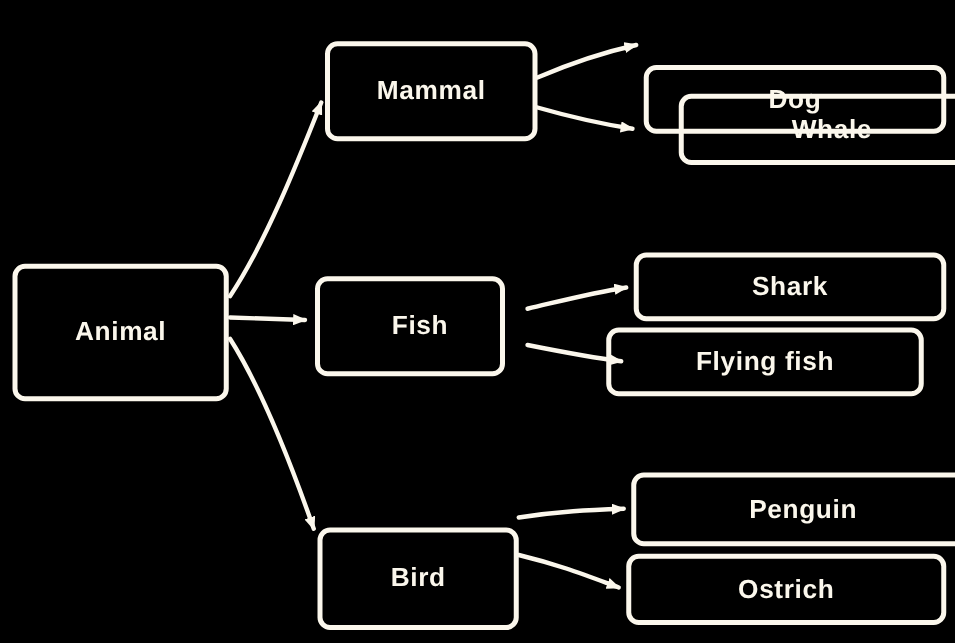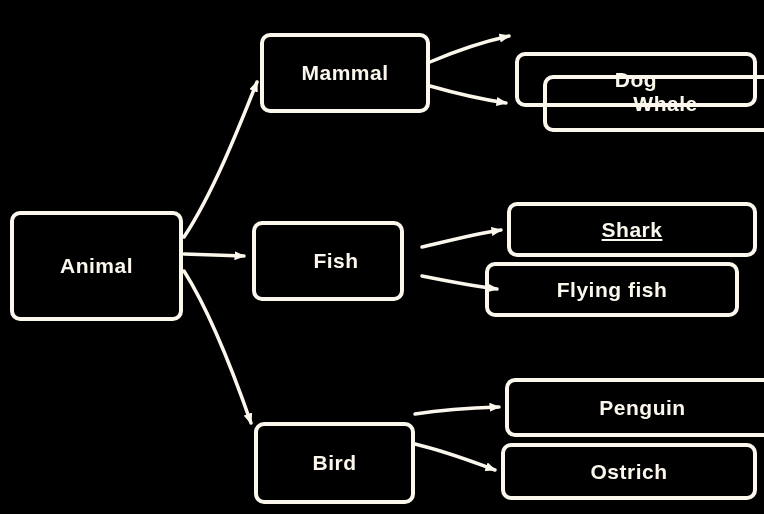--- a/index.html
+++ b/index.html
@@ -29,21 +29,21 @@
     letter-spacing:0.5px;
     text-align:center;
   }
   
   .n-animal      {left:10px;  top:211px; width:173px; height:110px;}
   .n-mammal      {left:260px; top:33px;  width:170px; height:80px;}
   .n-fish        {left:252px; top:221px; width:152px; height:80px;padding-left:16px;}
   .n-bird        {left:254px; top:388px; width:161px; height:82px;margin-top:34px;}
   .n-dog         {left:515px; top:8px;   width:242px; height:55px;margin-top:44px;}
   .n-whale       {left:512px; top:75px;  width:245px; height:57px;margin-left:31px;}
-  .n-shark       {left:507px; top:202px; width:250px; height:55px;text-decoration:underline;}
+  .n-shark       {left:507px; top:202px; width:250px; height:55px;}
   .n-flying-fish {left:485px; top:262px; width:254px; height:55px;}
   .n-penguin     {left:505px; top:378px; width:275px; height:59px;}
   .n-ostrich     {left:501px; top:443px; width:256px; height:57px;}
 </style>
 </head>
 <body>
 
 <div class="canvas">
 
   <svg class="edges" viewBox="0 0 764 514" xmlns="http://www.w3.org/2000/svg">

